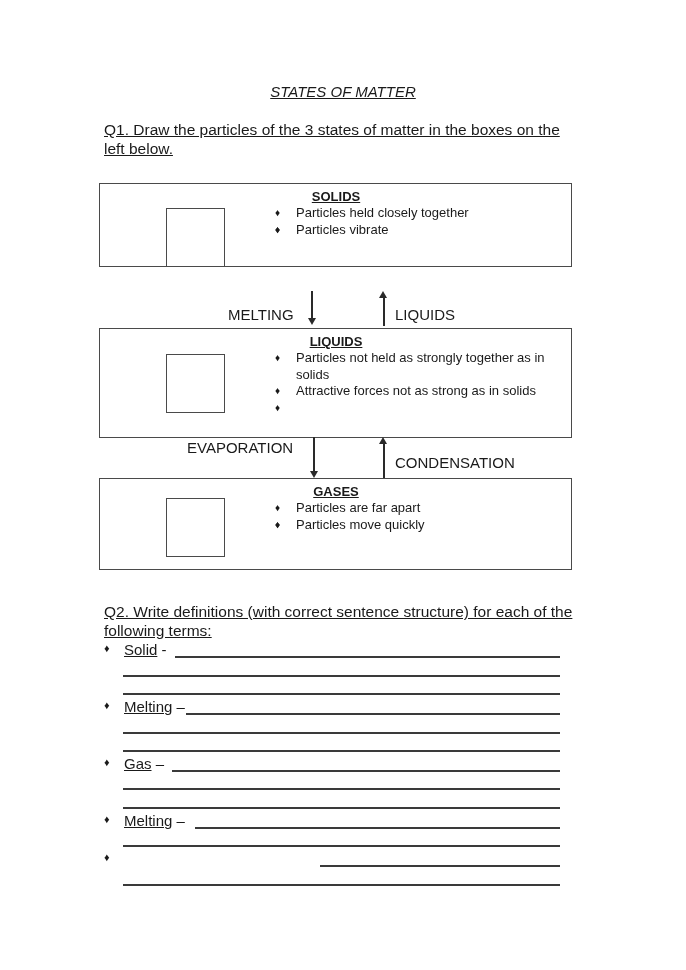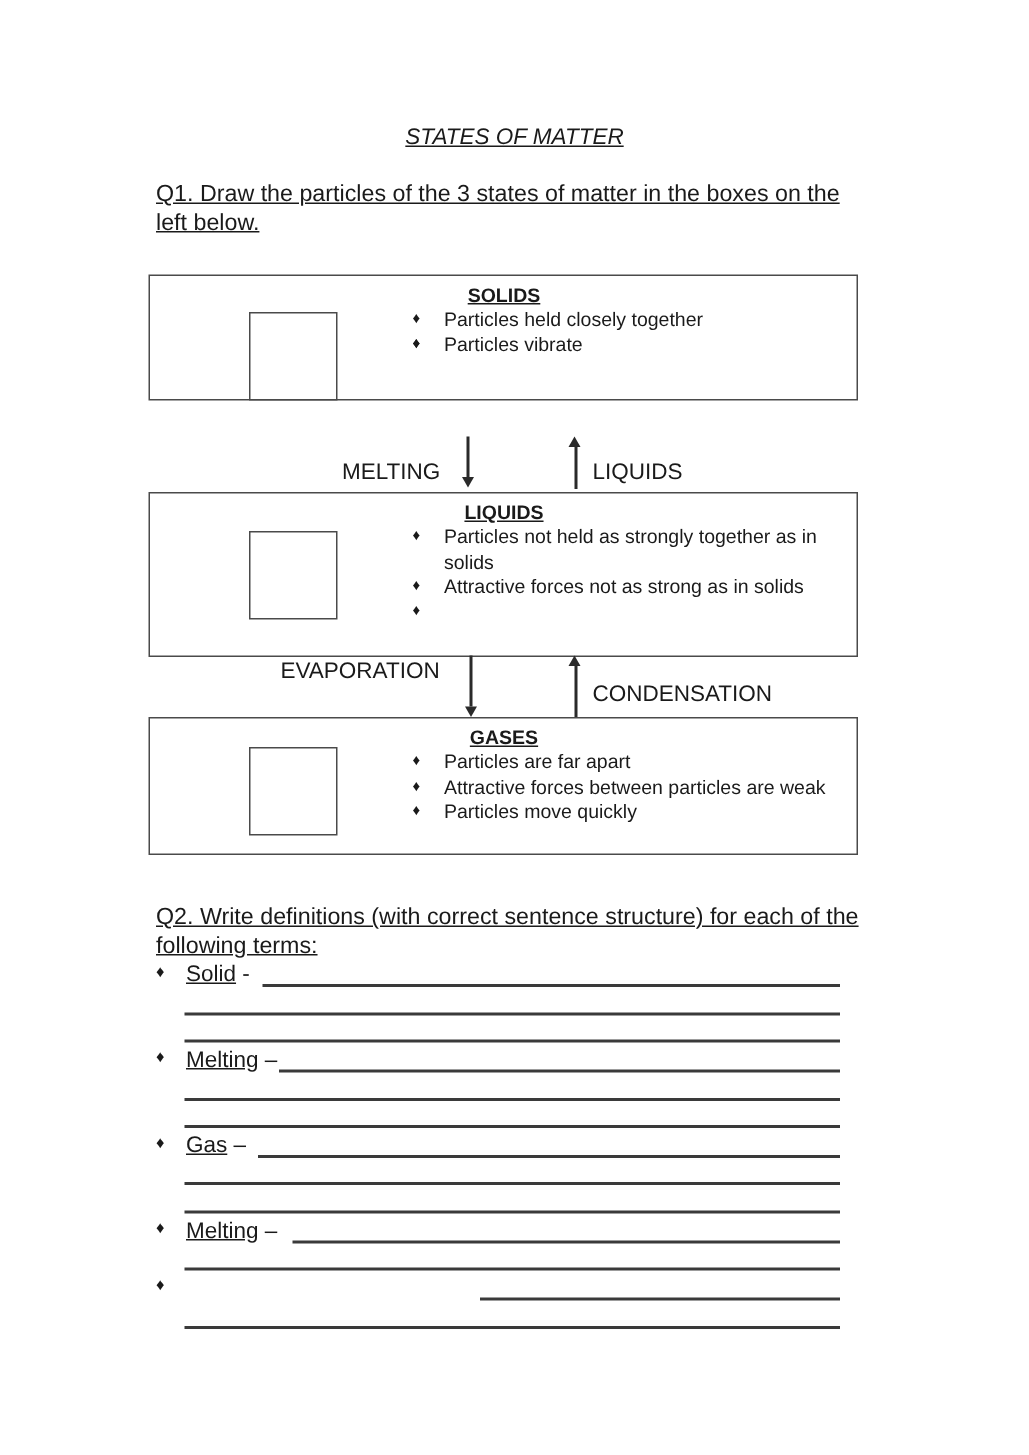--- a/index.html
+++ b/index.html
@@ -67,21 +67,21 @@
 <div class="abs arrow-head-down" style="left:310px;top:471px;"></div>
 <div class="abs arrow-head-up" style="left:379px;top:437px;"></div>
 <div class="abs arrow" style="left:383px;top:444px;height:34px;"></div>
 <div class="abs transition-label" style="left:395px;top:454px;">CONDENSATION</div>
 
 <div class="abs state-box" style="top:478px;height:92px;">
   <div class="abs draw-box" style="top:19px;"></div>
   <div class="abs state-title" style="top:5px;">GASES</div>
   <ul class="abs facts" style="top:21px;">
     <li><span class="bul">♦</span><span>Particles are far apart</span></li>
-    <li><span class="bul">♦</span><span>Attractive forces between particles are weak</span></li>
+    <li><span class="bul">♦</span></li>
     <li><span class="bul">♦</span><span>Particles move quickly</span></li>
   </ul>
 </div>
 
 <div class="abs q" style="top:602px;">Q2. Write definitions (with correct sentence structure) for each of the following terms:</div>
 
 <div class="abs term-row" style="top:641px;width:460px;">
   <span class="term-bullet">♦</span>
   <span class="term-label"><span class="t">Solid</span><span> -</span></span>
 </div>

